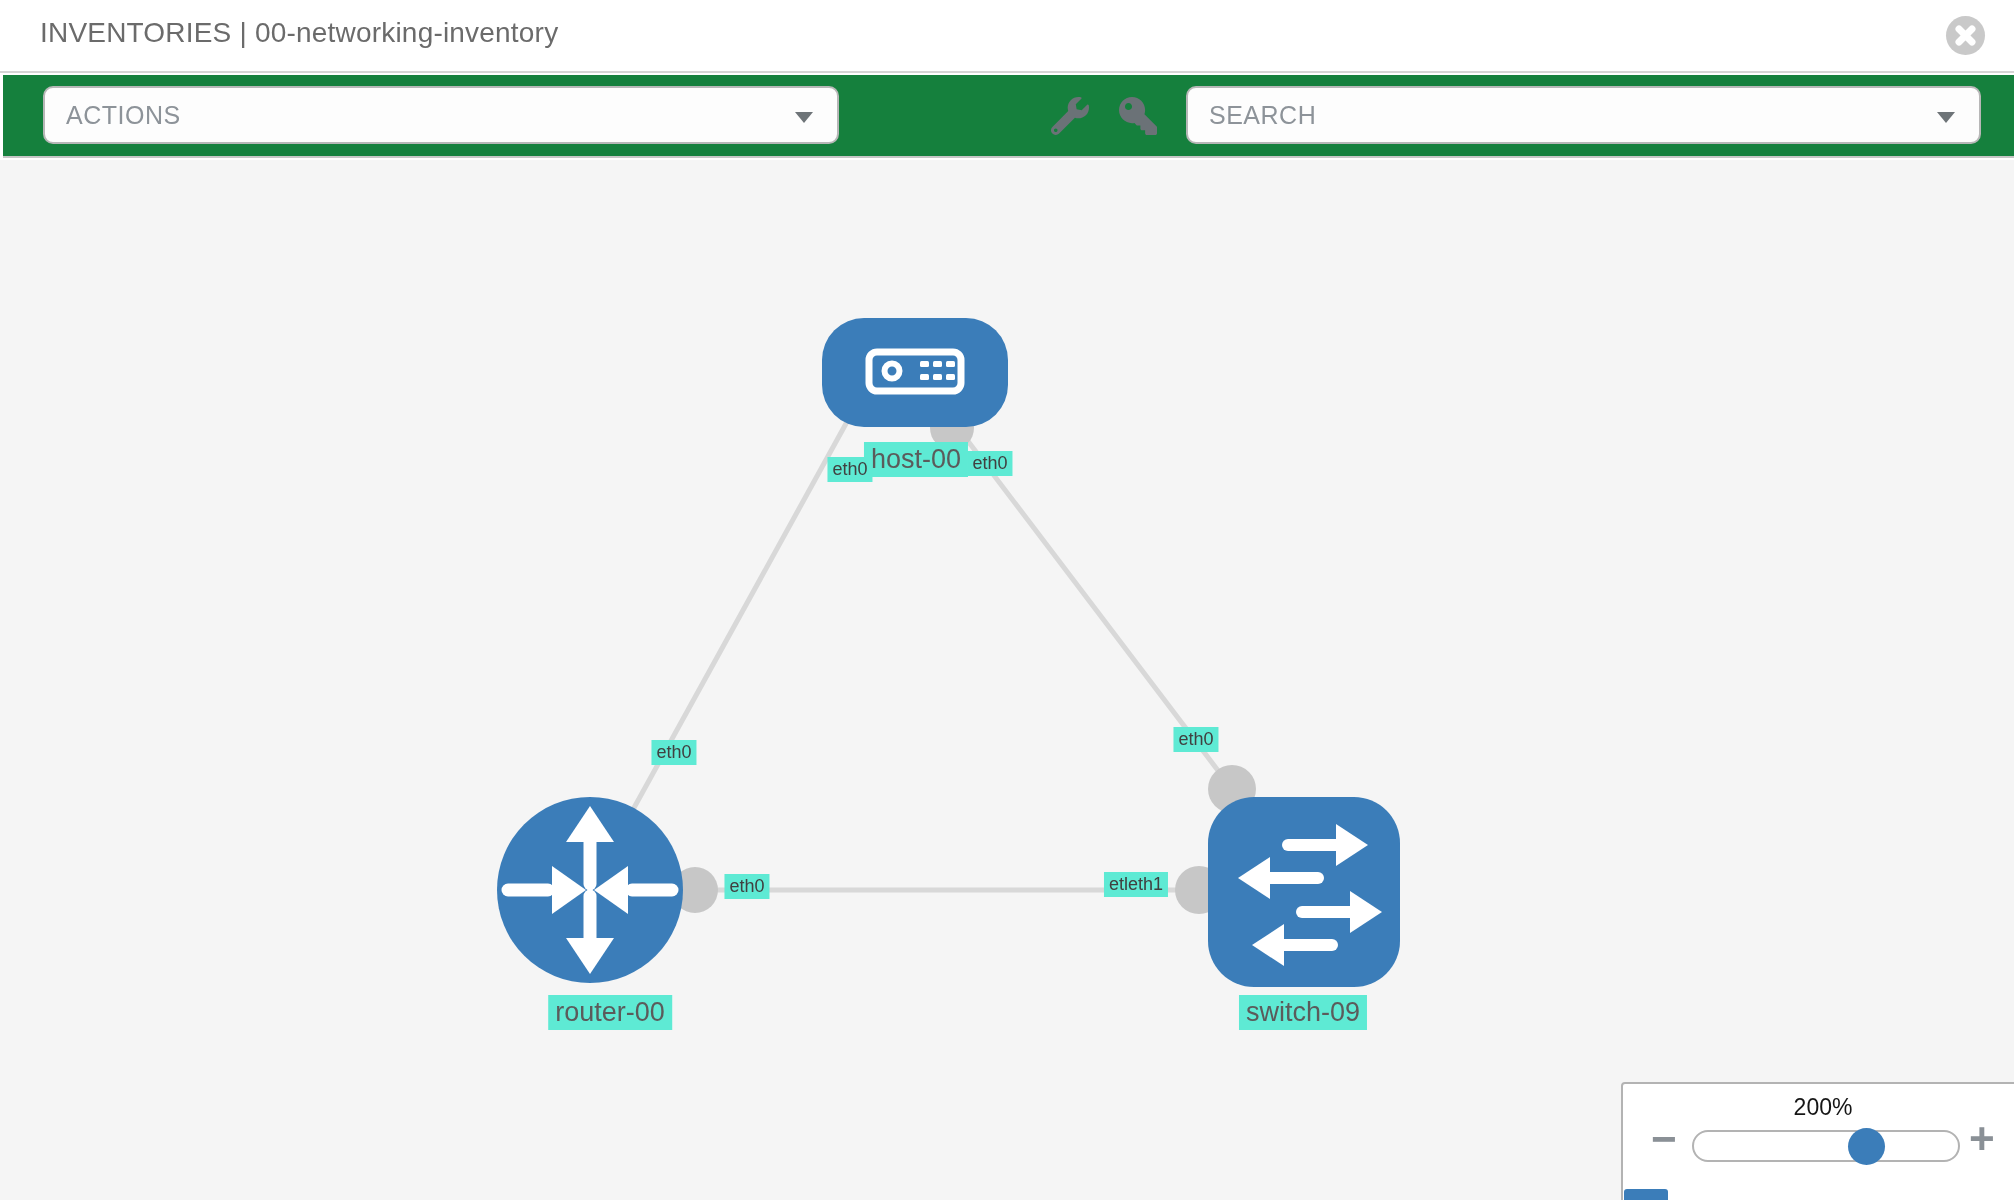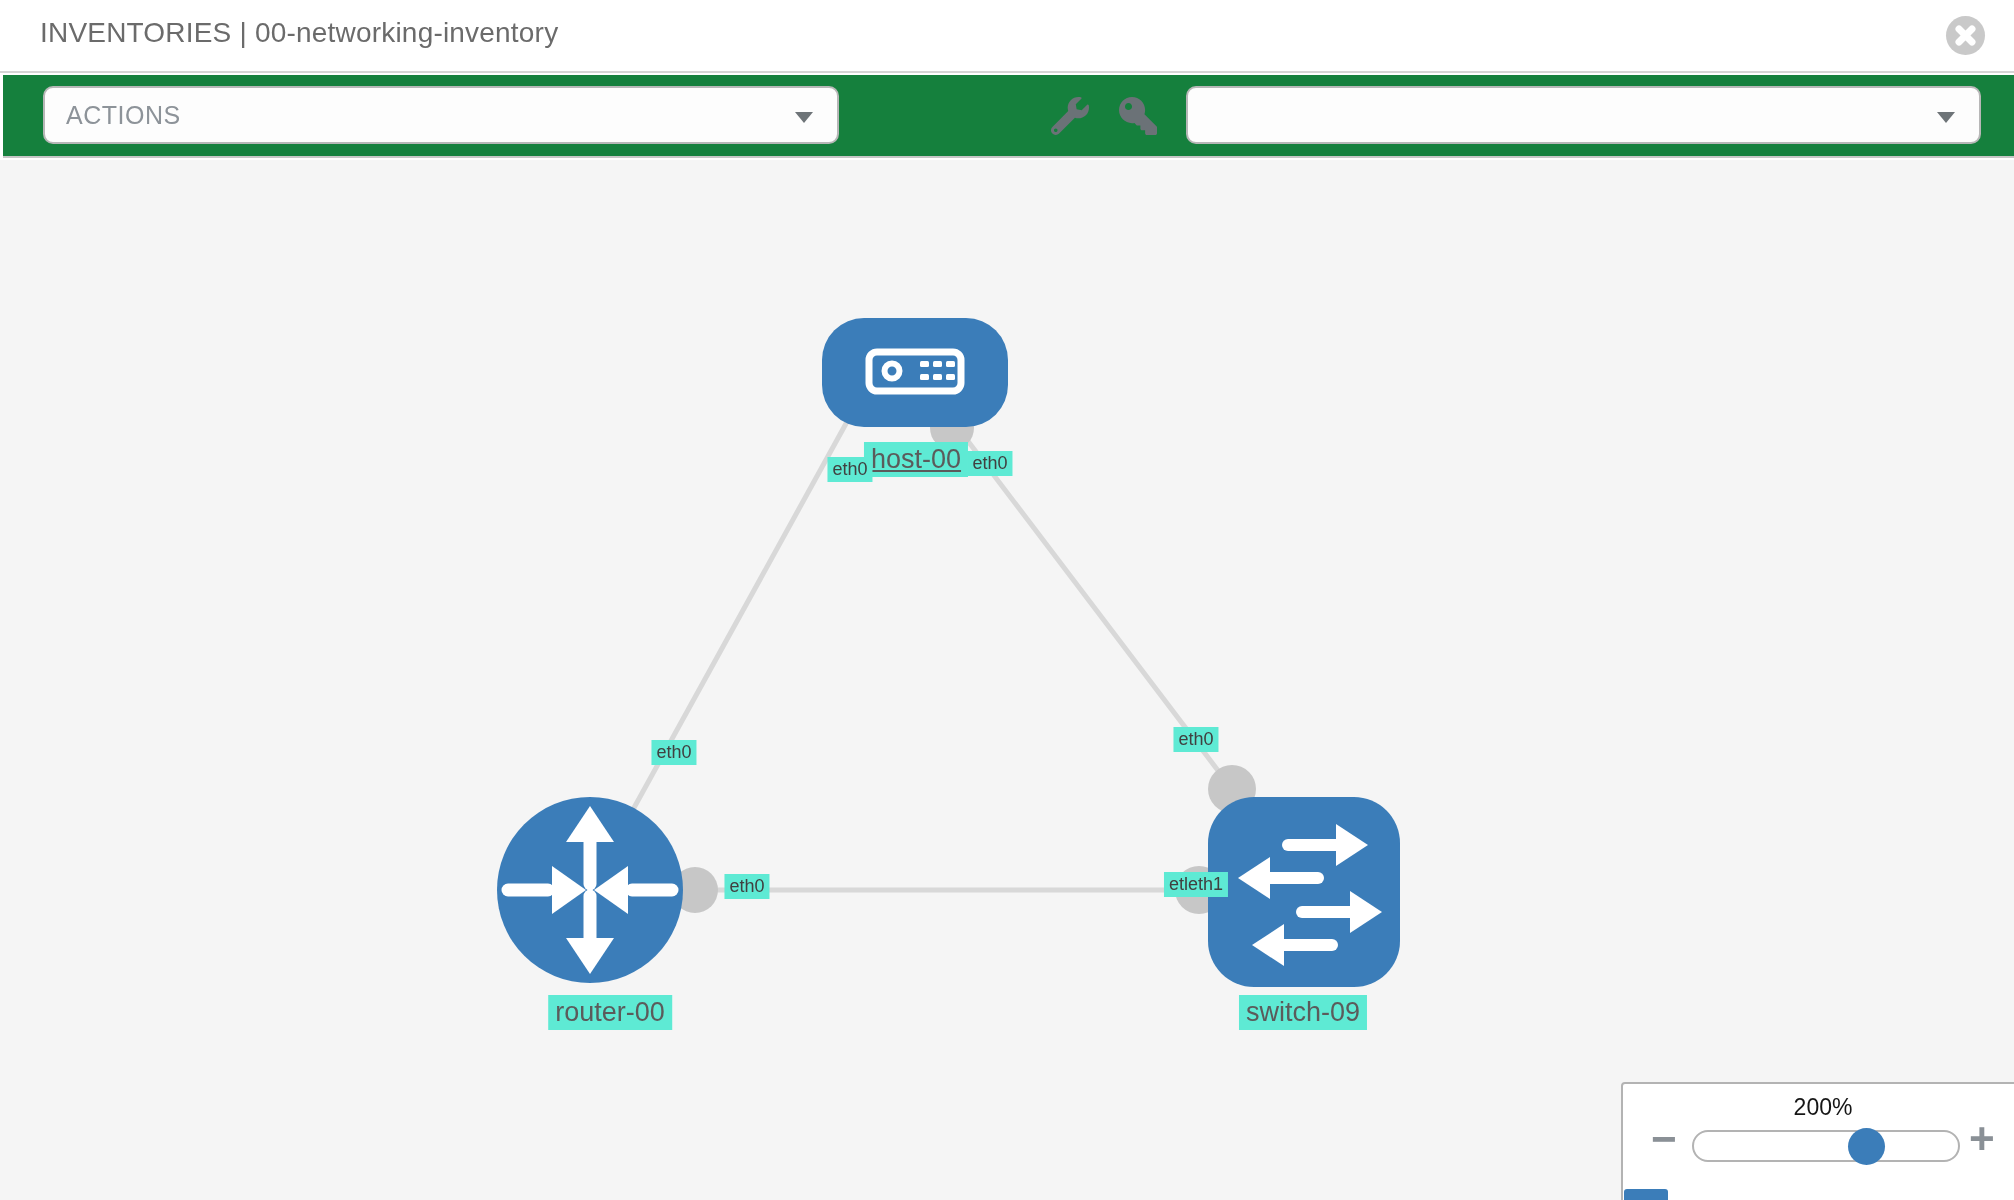--- a/index.html
+++ b/index.html
@@ -123,20 +123,21 @@
   </div>
   <div class="tool-icon icon-key">
     <svg viewBox="0 0 512 512">
       <g transform="translate(512,0) scale(-1,1)">
         <path d="M512 176.001C512 273.203 433.202 352 336 352c-11.22 0-22.19-1.062-32.827-3.069l-24.012 27.014A23.999 23.999 0 0 1 261.223 384H224v40c0 13.255-10.745 24-24 24h-40v40c0 13.255-10.745 24-24 24H24c-13.255 0-24-10.745-24-24v-78.059c0-6.365 2.529-12.47 7.029-16.971l161.802-161.802C163.108 213.814 160 195.271 160 176 160 78.798 238.797.001 335.999 0 433.488-.001 512 78.511 512 176.001zM336 128c0 26.51 21.49 48 48 48s48-21.49 48-48-21.49-48-48-48-48 21.49-48 48z"></path>
       </g>
     </svg>
   </div>
 
   <div class="dropdown dropdown-search">
+    <input class="search-input" type="text" placeholder="SEARCH" style="">
     <span class="caret"></span>
   </div>
 </div>
 
 <div class="canvas"></div>
 
 <svg class="topo-svg" viewBox="0 0 2014 1200">
 
   <g stroke="#d8d8d8" stroke-width="5" stroke-linecap="round">
     <line x1="848" y1="420" x2="630" y2="815"></line>
@@ -189,30 +190,30 @@
       <line x1="1318" y1="878" x2="1266" y2="878"></line>
       <polygon points="1270,857 1270,899 1238,878" stroke="none"></polygon>
       <line x1="1302" y1="912" x2="1354" y2="912"></line>
       <polygon points="1350,891 1350,933 1382,912" stroke="none"></polygon>
       <line x1="1332" y1="945" x2="1280" y2="945"></line>
       <polygon points="1284,924 1284,966 1252,945" stroke="none"></polygon>
     </g>
   </g>
 </svg>
 
-<div class="chip node-label" style="left:916px; top:442px;text-decoration:underline;">host-00</div>
+<div class="chip node-label" style="left:916px; top:442px;">host-00</div>
 <div class="chip node-label" style="left:610px; top:995px;">router-00</div>
 <div class="chip node-label" style="left:1303px; top:995px;">switch-09</div>
 
 <div class="chip" style="left:850px; top:457px;">eth0</div>
 <div class="chip" style="left:990px; top:451px;">eth0</div>
 <div class="chip" style="left:674px; top:740px;">eth0</div>
 <div class="chip" style="left:1196px; top:727px;">eth0</div>
 <div class="chip" style="left:747px; top:874px;">eth0</div>
-<div class="chip" style="left:1196px; top:872px;">etleth1</div>
+<div class="chip" style="left:1136px; top:872px;">etleth1</div>
 
 <div class="zoom-panel">
   <div class="zoom-level">200%</div>
   <div class="zoom-minus">−</div>
   <div class="slider-track"></div>
   <div class="slider-thumb"></div>
   <div class="zoom-plus">+</div>
 </div>
 
 <div class="key-button-partial"></div>

